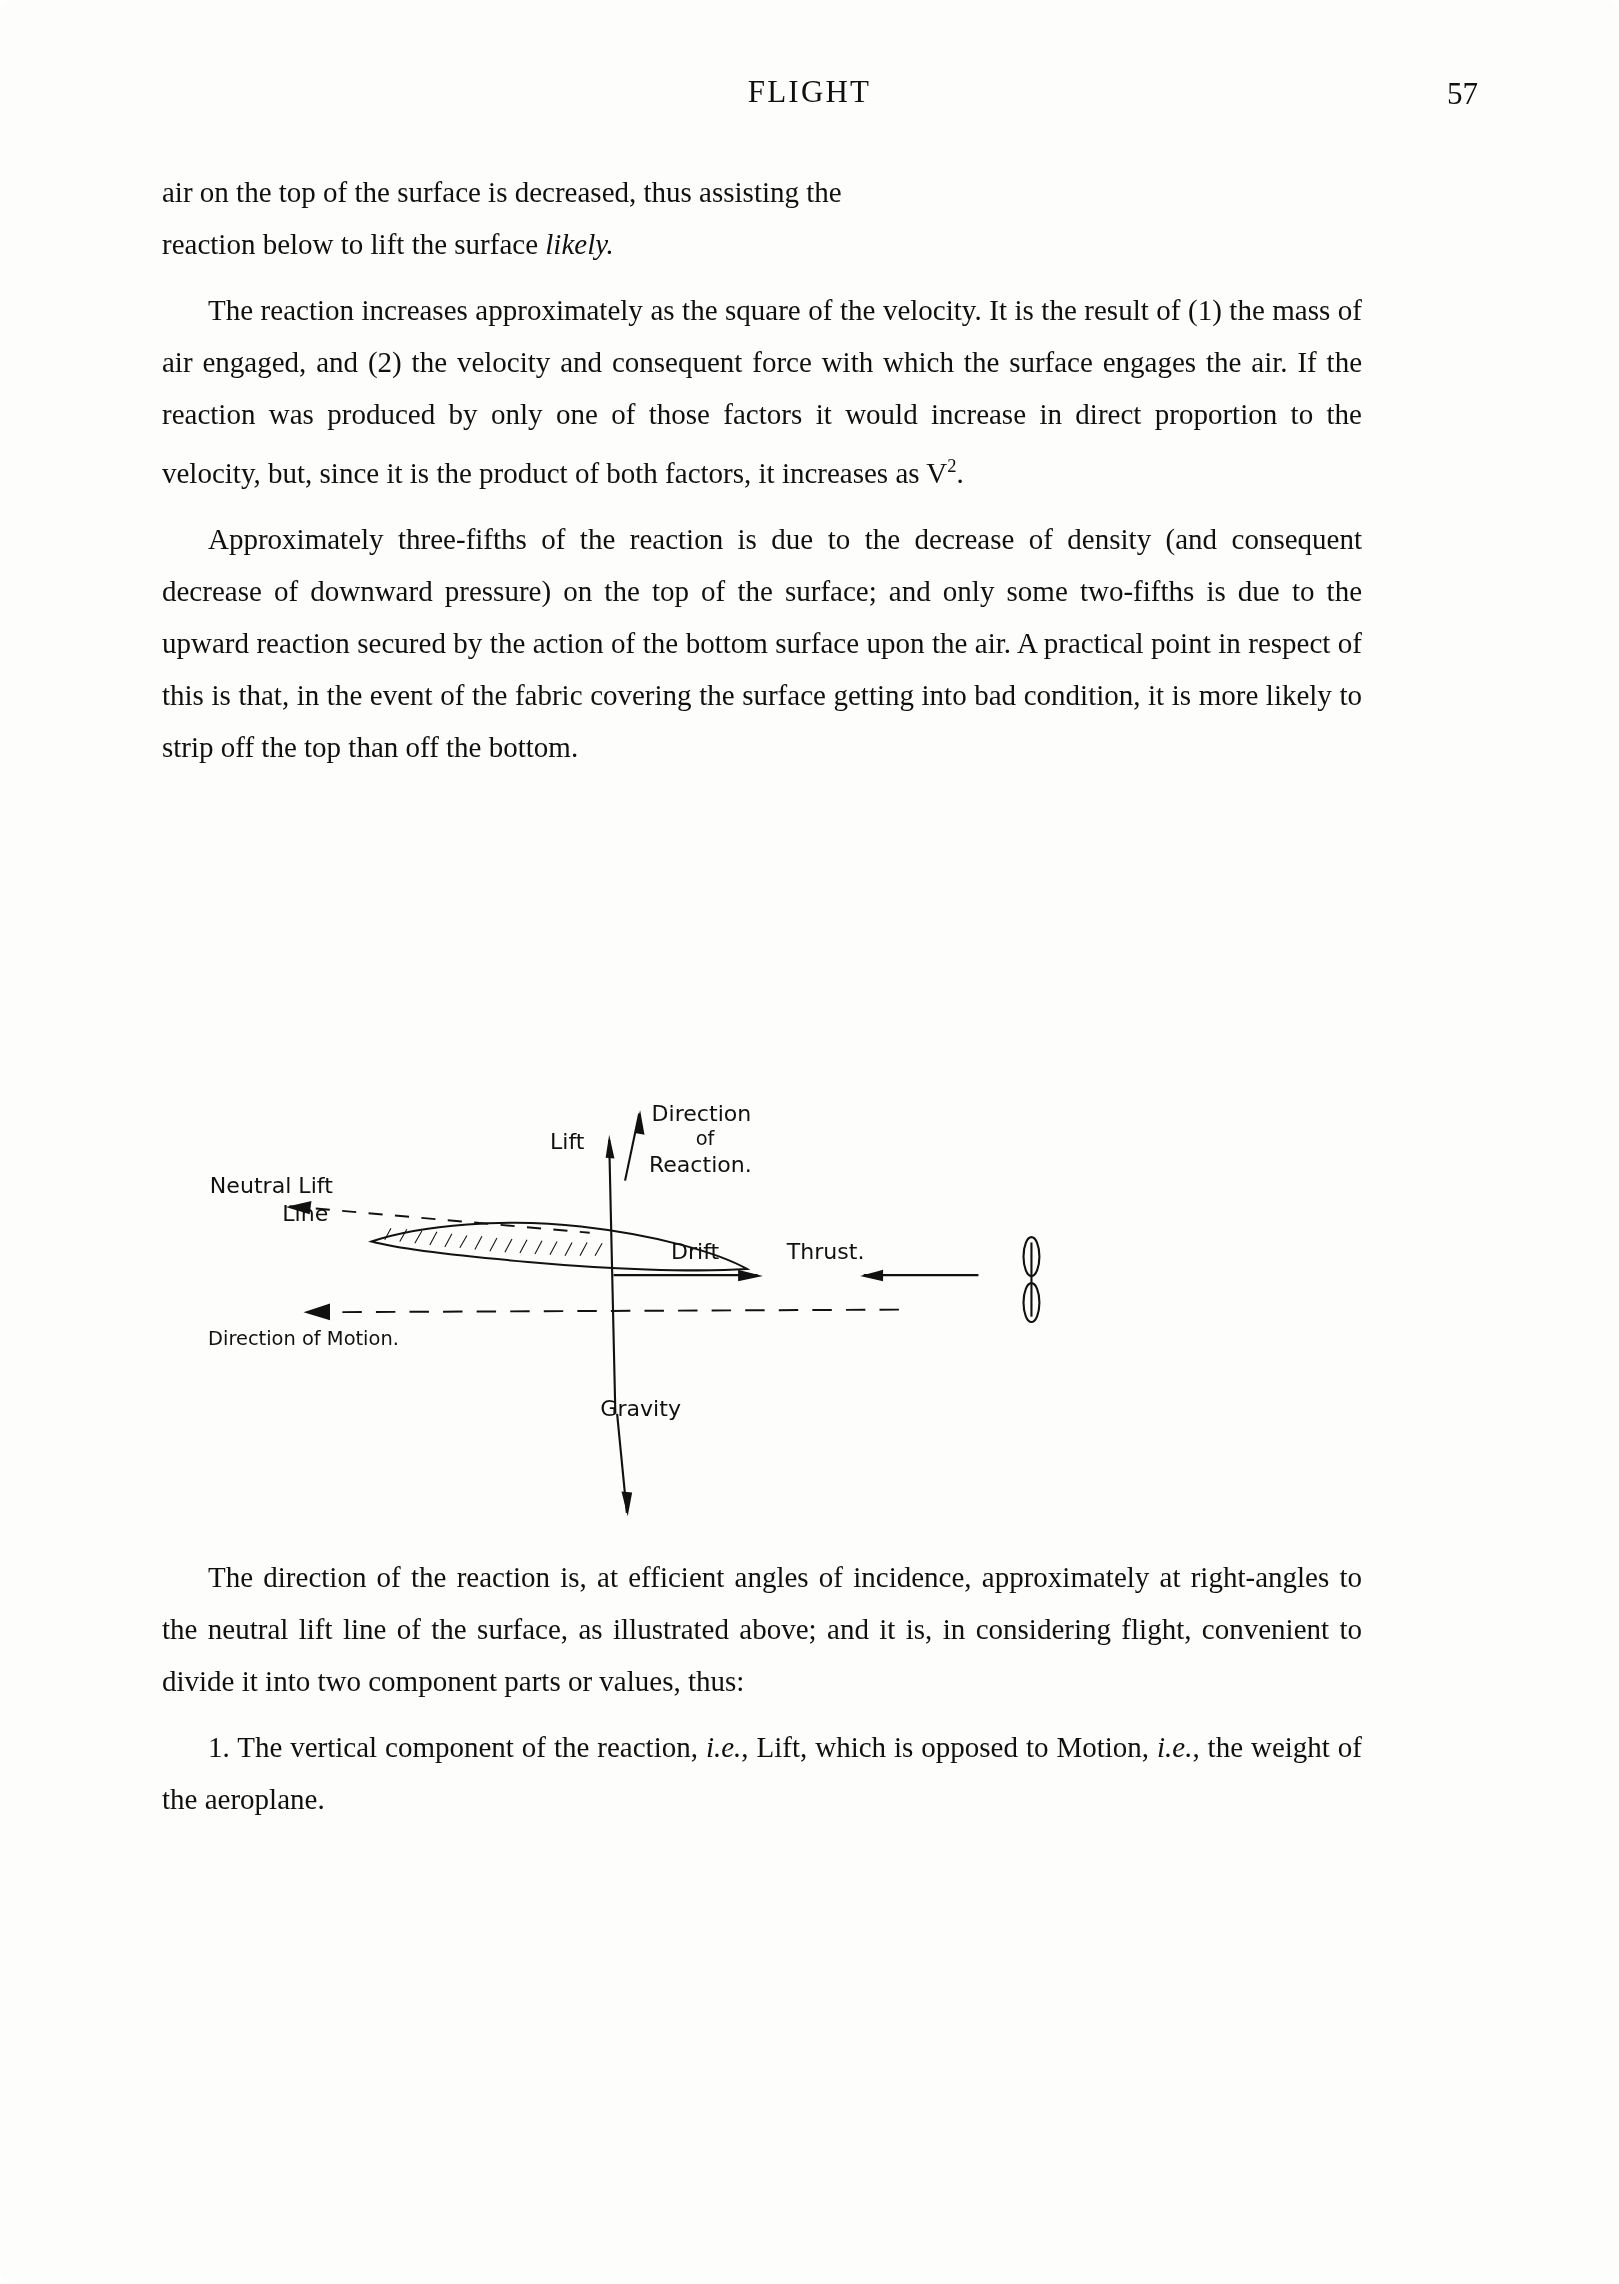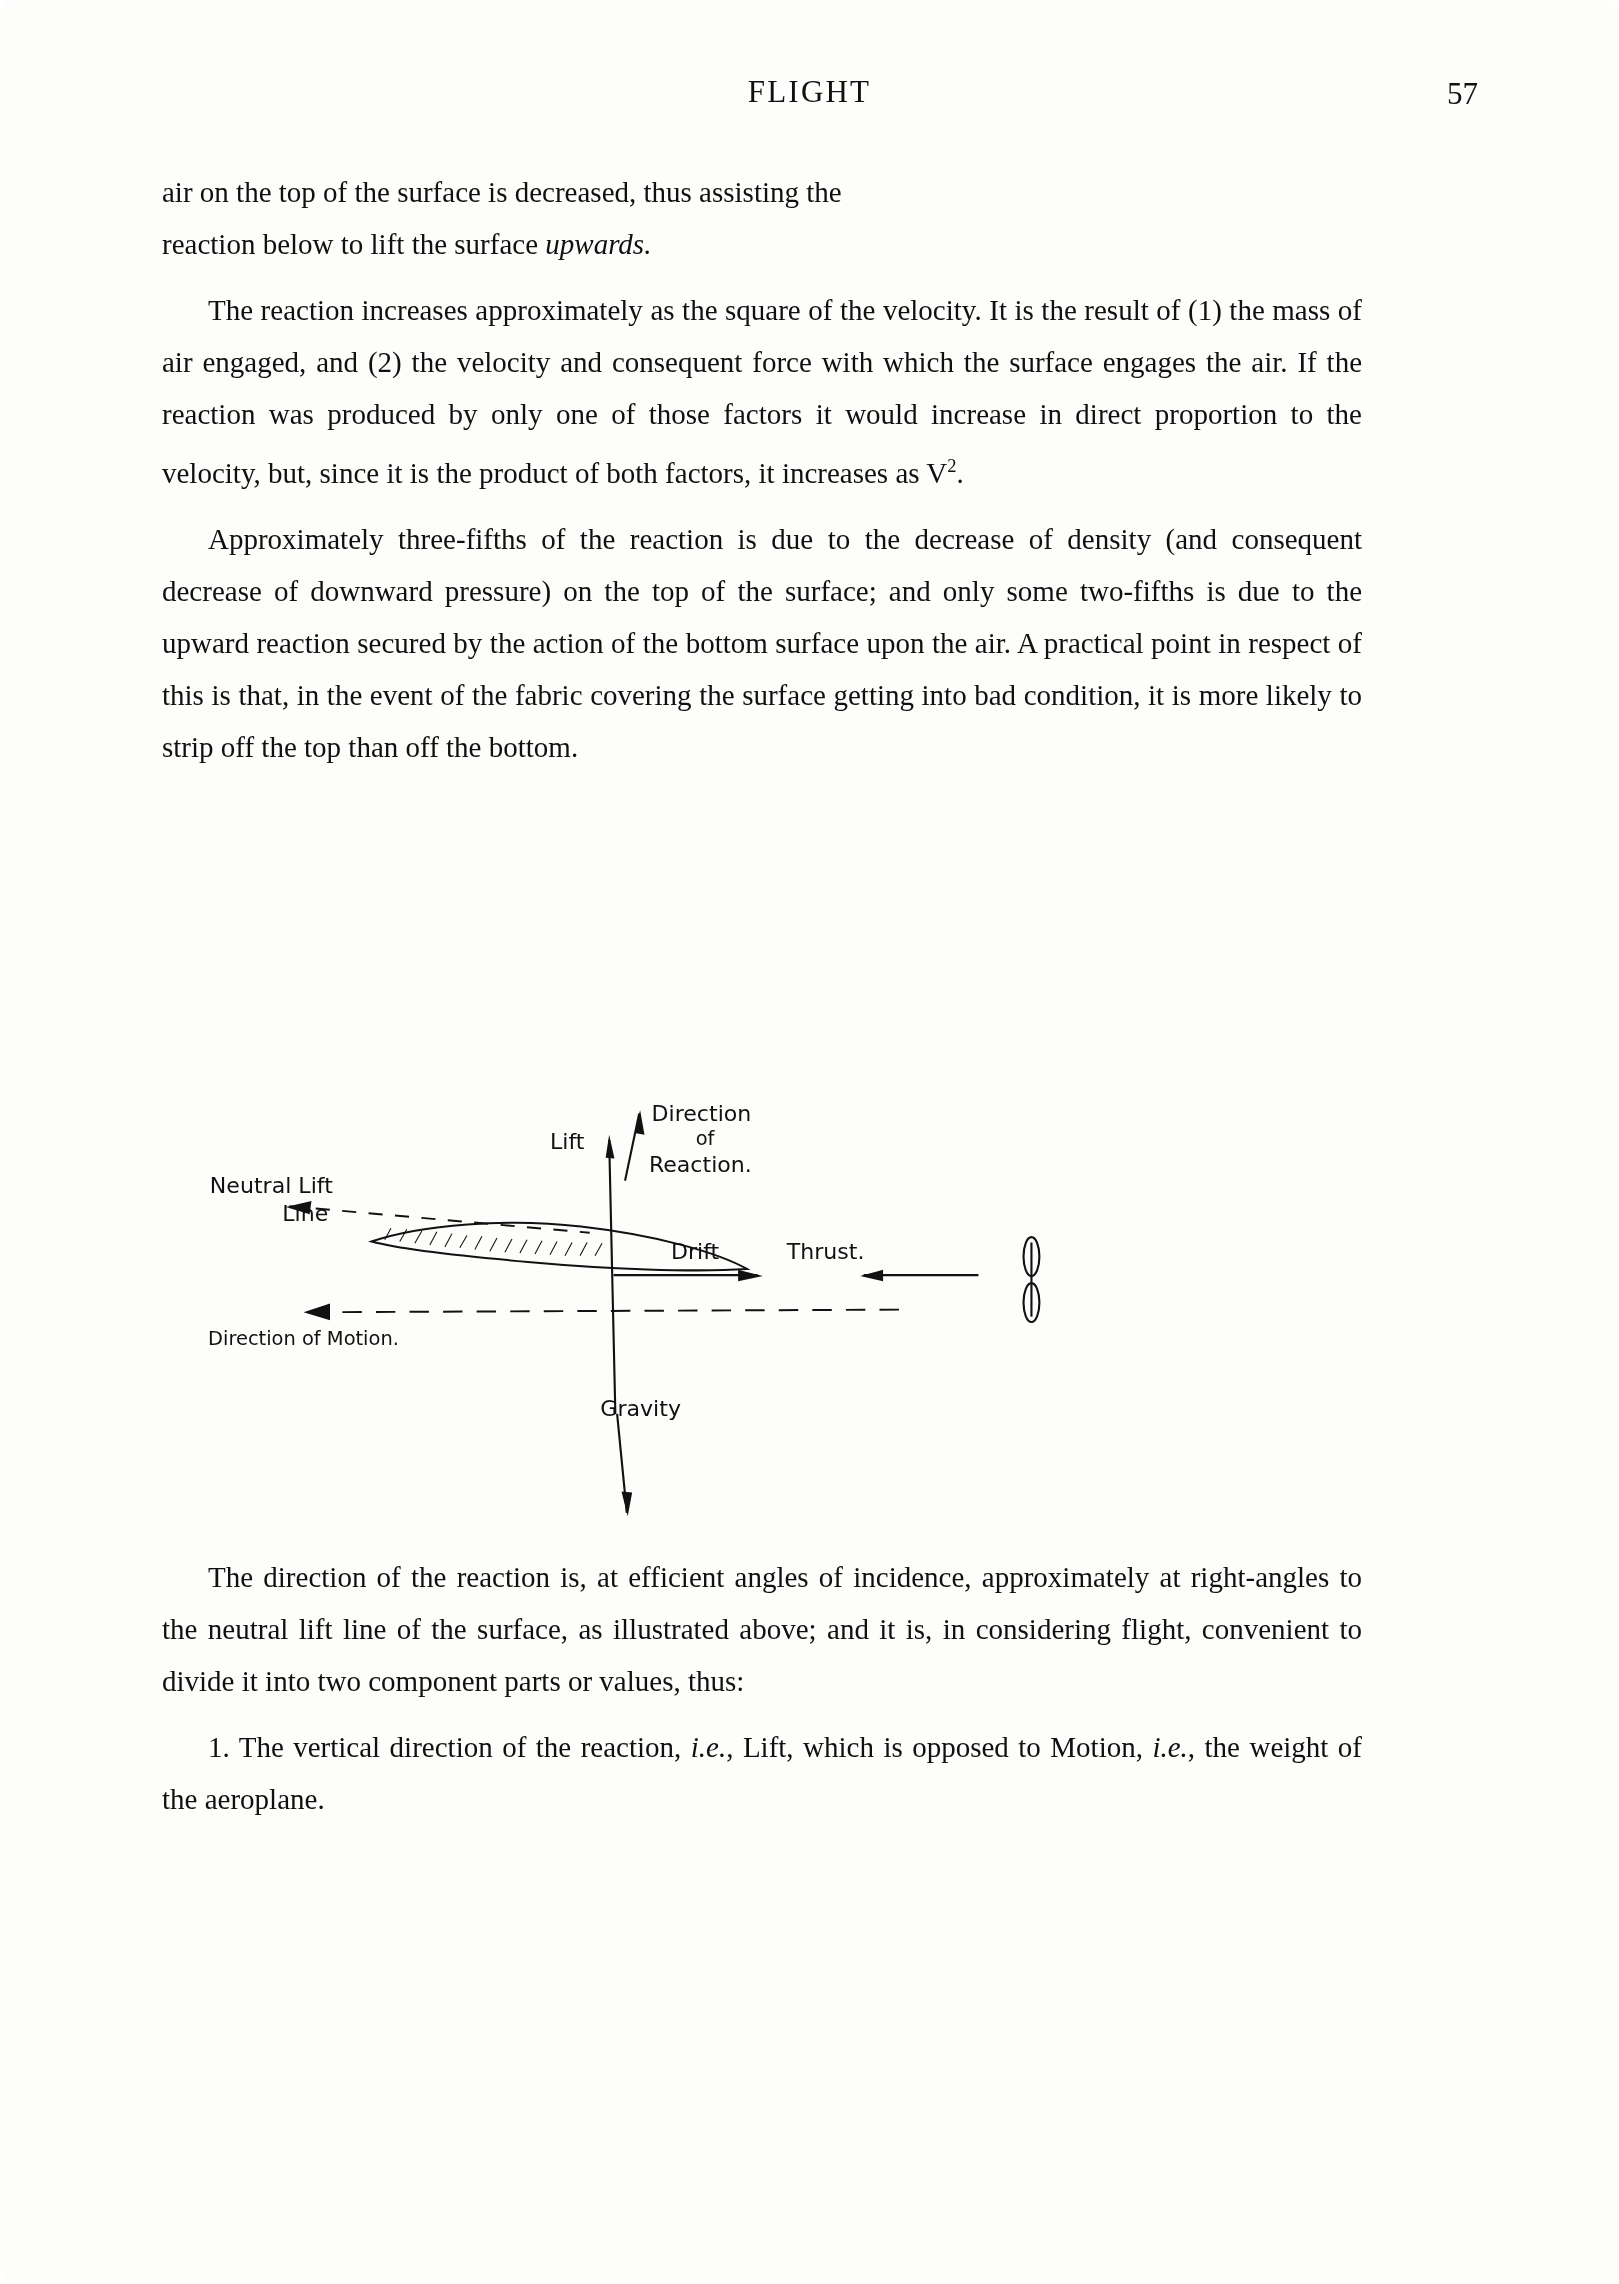--- a/index.html
+++ b/index.html
@@ -99,21 +99,21 @@
 
 <div class="page">
 
   <div class="header">
     <div class="header-title">FLIGHT</div>
     <div class="header-page">57</div>
   </div>
 
   <div class="body-text">
 
-    <p class="para"><span>air on the top of the surface is decreased, thus assisting the</span><br><span>reaction below to lift the surface </span><i>upwards.</i></p>
+    <p class="para"><span>air on the top of the surface is decreased, thus assisting the</span><br><span>reaction below to lift the surface </span><i>likely.</i></p>
 
     <p class="para indent"><span>The reaction increases approximately as the square of the velocity.  It is the result of (1) the mass of air engaged, and (2) the velocity and consequent force with which the surface engages the air.  If the reaction was produced by only one of those factors it would increase in direct proportion to the velocity, but, since it is the product of both factors, it increases as V</span><span class="sup">2</span><span>.</span></p>
 
     <p class="para indent">Approximately three-fifths of the reaction is due to the decrease of density (and consequent decrease of downward pressure) on the top of the surface; and only some two-fifths is due to the upward reaction secured by the action of the bottom surface upon the air.  A practical point in respect of this is that, in the event of the fabric covering the surface getting into bad condition, it is more likely to strip off the top than off the bottom.</p>
 
   </div>
 
   <div class="figure">
     <svg width="1228" height="495" viewBox="0 0 1390 560" xmlns="http://www.w3.org/2000/svg">
 
@@ -175,20 +175,20 @@
 
       <text class="fig-label-sm" x="68" y="362">Direction of Motion.</text>
       <text class="fig-label" x="512" y="440" transform="translate(0,2)">Gravity</text>
     </svg>
   </div>
 
   <div class="lower-text">
 
     <p class="para indent">The direction of the reaction is, at efficient angles of incidence, approximately at right-angles to the neutral lift line of the surface, as illustrated above; and it is, in considering flight, convenient to divide it into two component parts or values, thus:</p>
 
-    <p class="para indent"><span>1.</span><span> The vertical direction of the reaction, </span><i>i.e.</i><span>, Lift, which is opposed to Motion, </span><i>i.e.</i><span>, the weight of the aeroplane.</span></p>
+    <p class="para indent"><span>1.</span><span> The vertical component of the reaction, </span><i>i.e.</i><span>, Lift, which is opposed to Motion, </span><i>i.e.</i><span>, the weight of the aeroplane.</span></p>
 
 
 
   </div>
 
 </div>
 
 
 </body></html>

